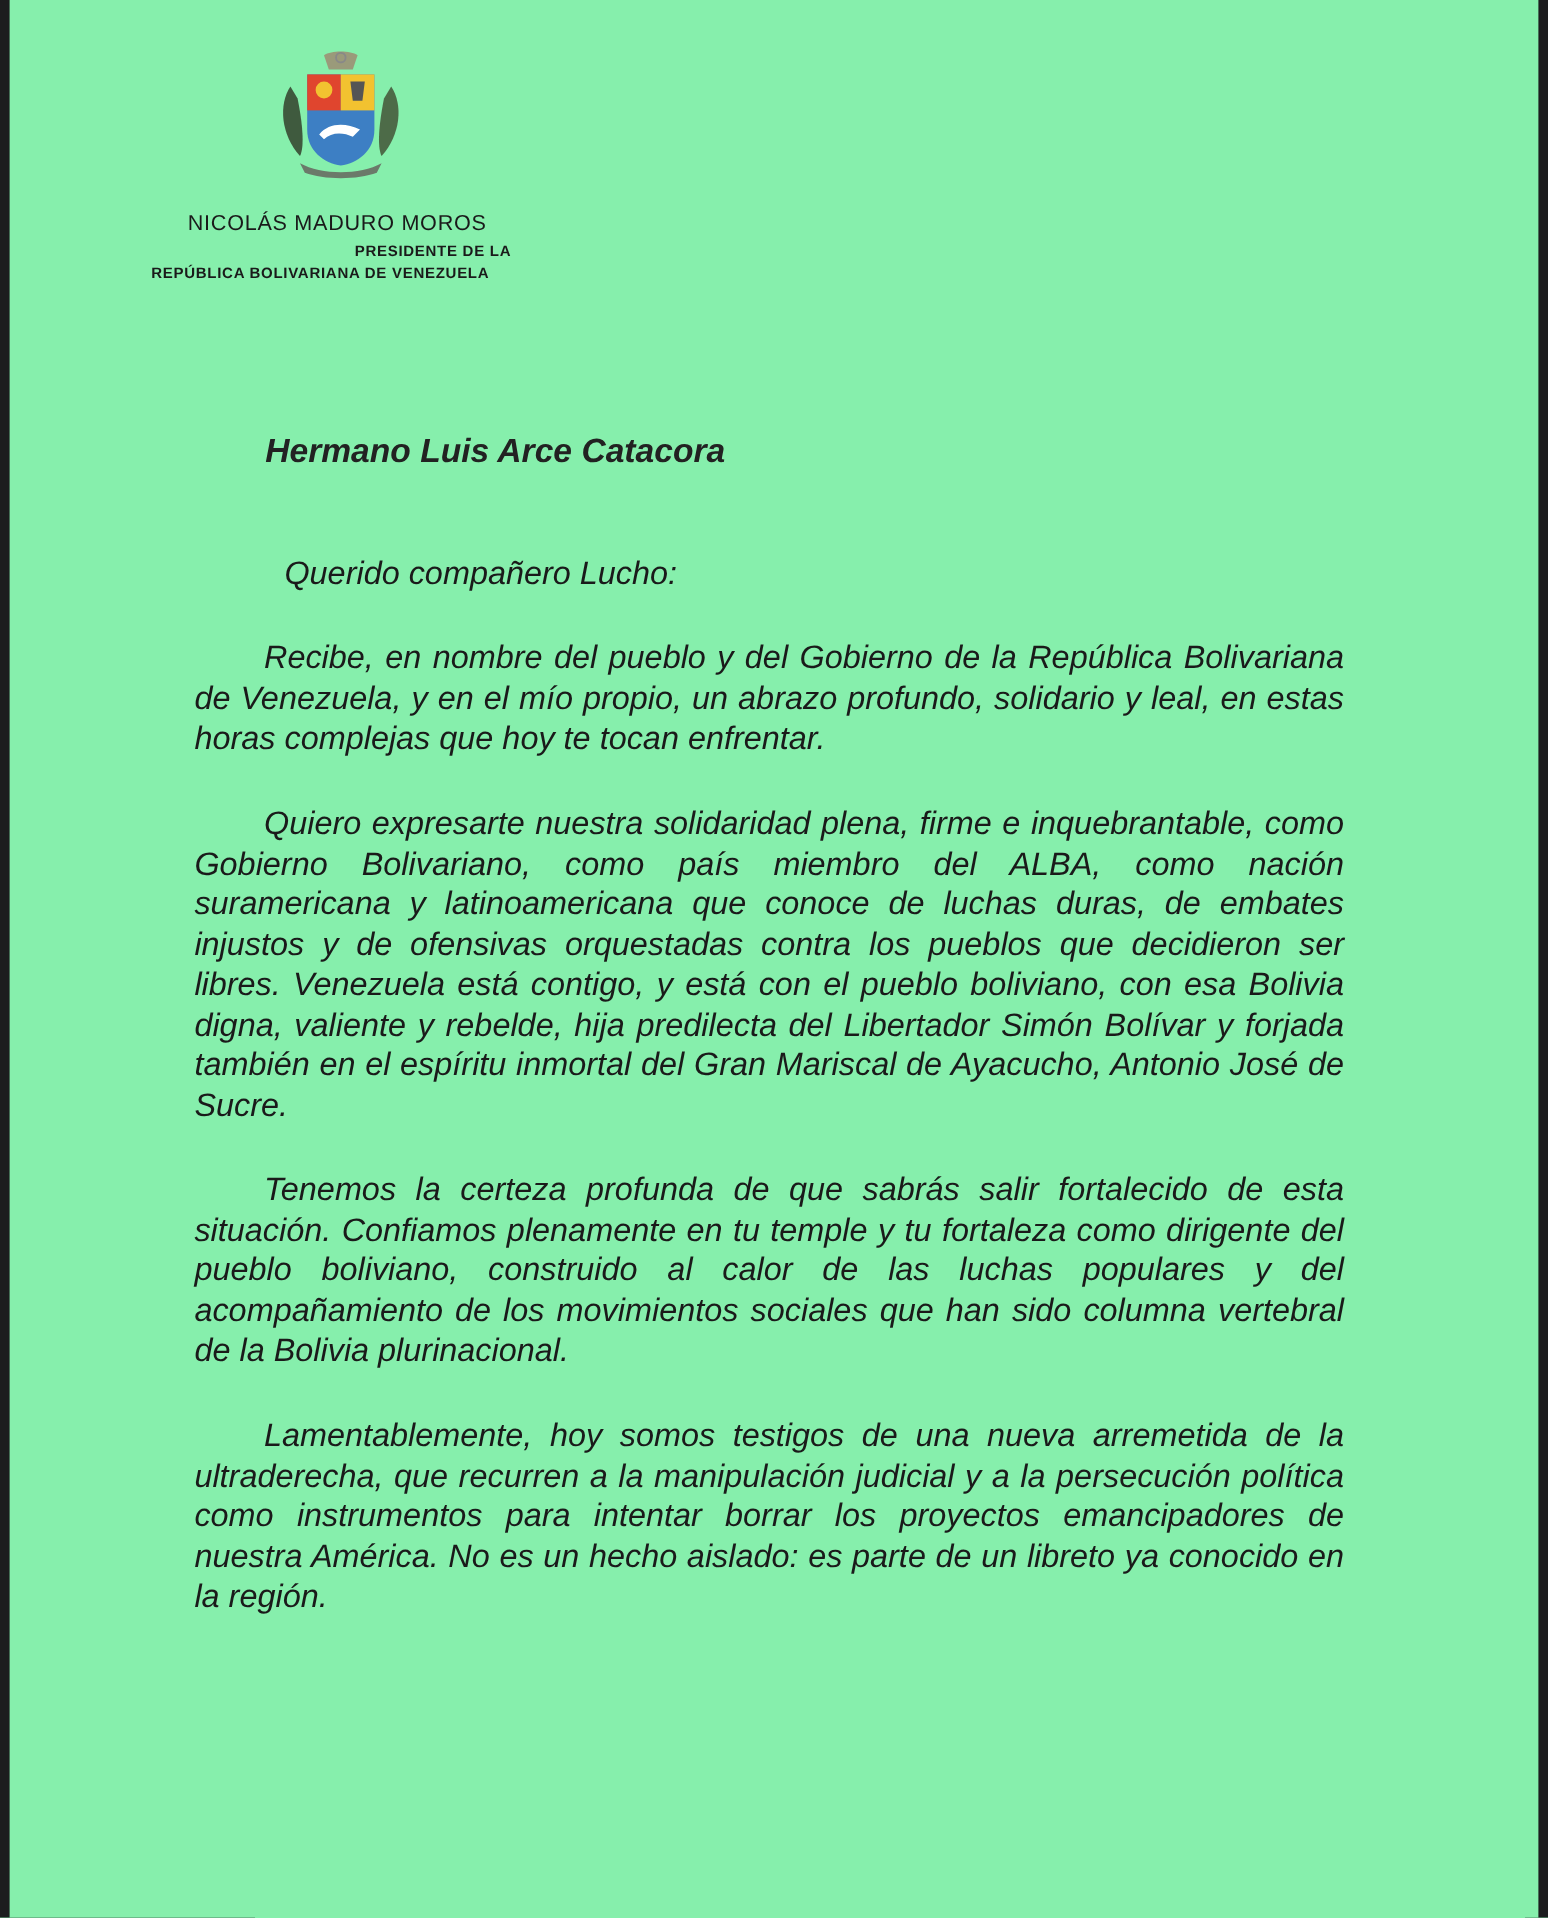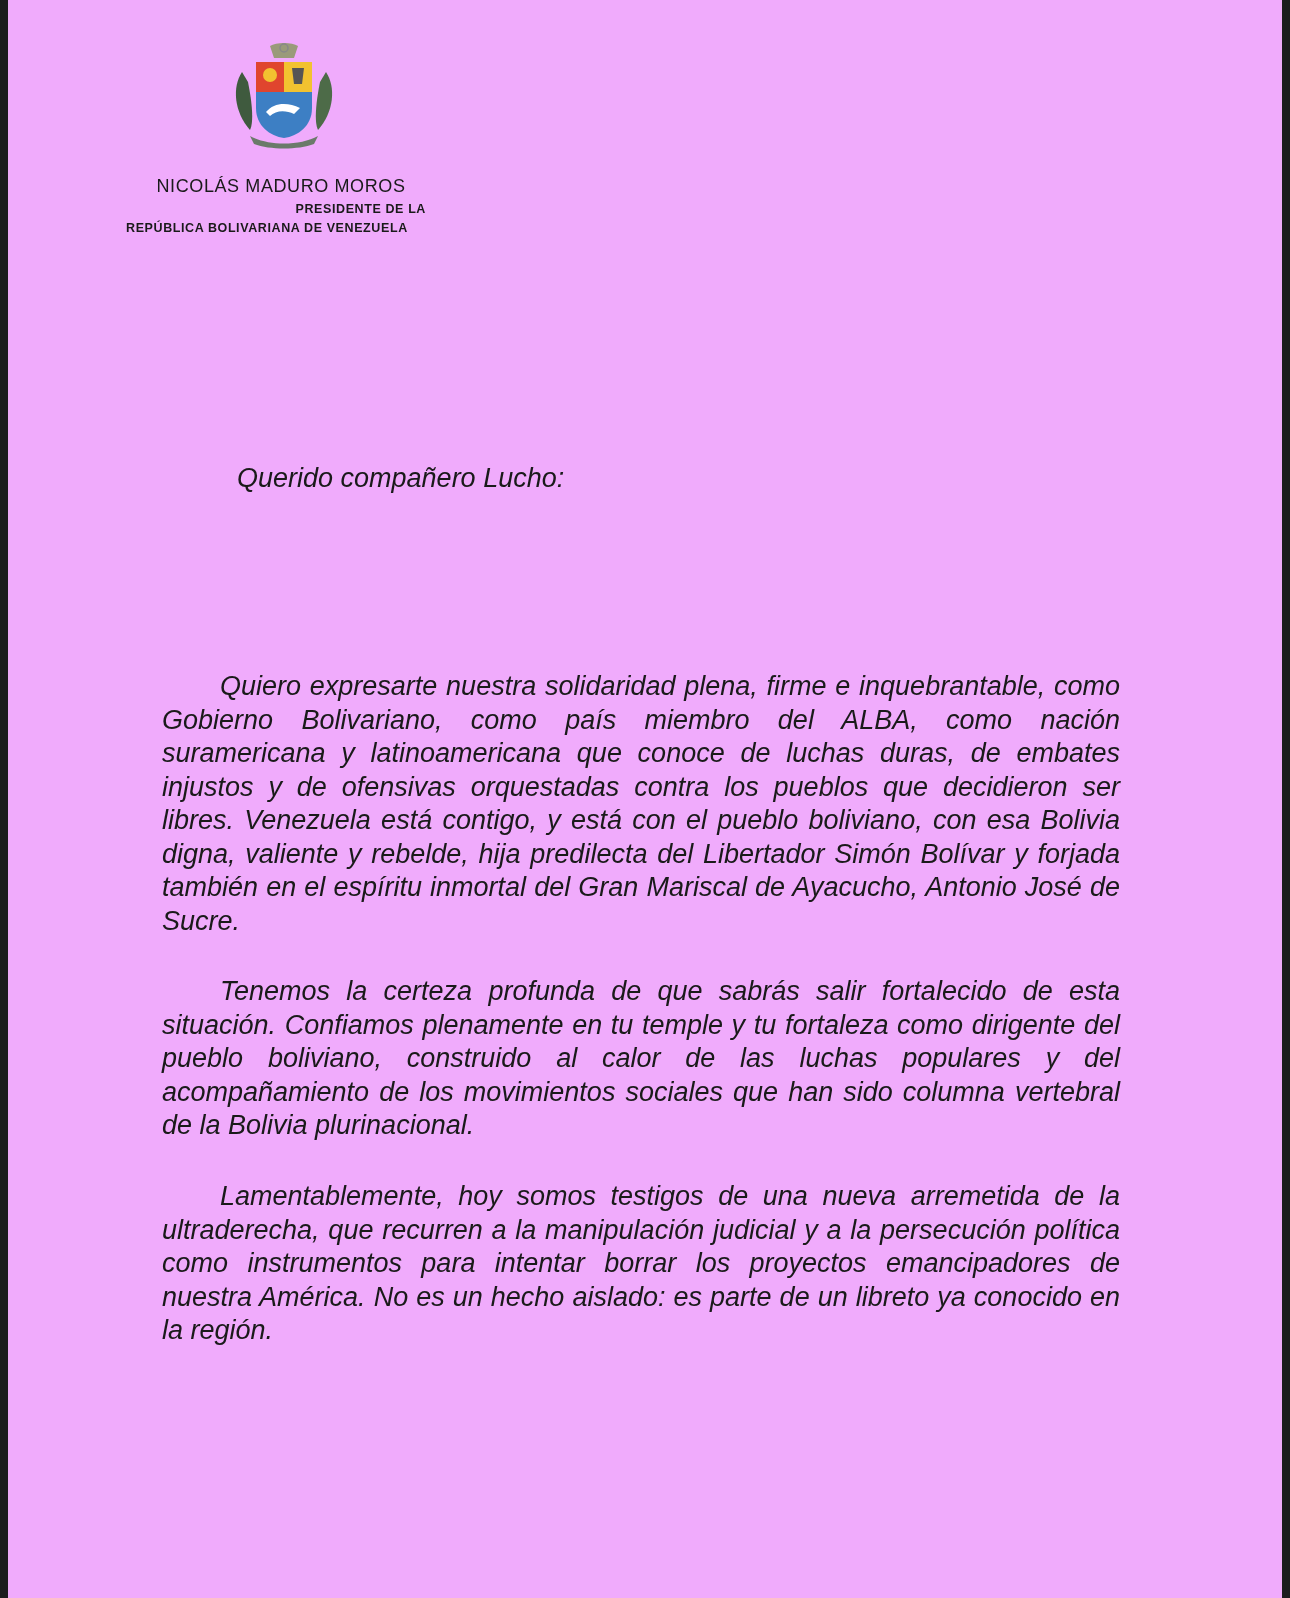--- a/index.html
+++ b/index.html
@@ -1,21 +1,21 @@
 <!DOCTYPE html>
 <html><head>
 <meta charset="utf-8">
 <style>
   html, body { margin:0; padding:0; }
   body {
     width:1290px; height:1598px; background:#1c1c1e; position:relative; overflow:hidden;
     font-family:"Liberation Sans", sans-serif;
   }
   .page {
-    position:absolute; left:8px; top:0; width:1274px; height:1598px; background:#f0abfc;
+    position:absolute; left:8px; top:0; width:1274px; height:1598px; background:#86efac;
   }
   .coat {
     position:absolute; left:220px; top:42px; width:112px; height:108px;
   }
   .header-name {
     position:absolute; left:128px; top:176px; width:290px; text-align:center;
     font-size:18px; letter-spacing:0.6px; color:#1a1a1a;
   }
   .header-sub1 {
     position:absolute; left:128px; top:202px; width:290px; text-align:right;
@@ -64,18 +64,20 @@
     <path d="M42,4 C48,0 64,0 70,4 L66,16 L46,16 Z" fill="#9a9a7a"></path>
     <circle cx="56" cy="6" r="4" fill="none" stroke="#888" stroke-width="1.5"></circle>
 
     <path d="M22,94 C40,104 72,104 90,94 L86,102 C70,108 42,108 26,102 Z" fill="#6b7a6a"></path>
   </svg>
 
   <div class="header-name">NICOLÁS MADURO MOROS</div>
   <div class="header-sub1">PRESIDENTE DE LA</div>
   <div class="header-sub2">REPÚBLICA BOLIVARIANA DE VENEZUELA</div>
 
+  <div class="recipient">Hermano Luis Arce Catacora</div>
   <div class="salutation">Querido compañero Lucho:</div>
 
+  <p class="body-text p1" style="margin:0">Recibe, en nombre del pueblo y del Gobierno de la República Bolivariana de Venezuela, y en el mío propio, un abrazo profundo, solidario y leal, en estas horas complejas que hoy te tocan enfrentar.</p>
   <p class="body-text p2" style="margin:0">Quiero expresarte nuestra solidaridad plena, firme e inquebrantable, como Gobierno Bolivariano, como país miembro del ALBA, como nación suramericana y latinoamericana que conoce de luchas duras, de embates injustos y de ofensivas orquestadas contra los pueblos que decidieron ser libres. Venezuela está contigo, y está con el pueblo boliviano, con esa Bolivia digna, valiente y rebelde, hija predilecta del Libertador Simón Bolívar y forjada también en el espíritu inmortal del Gran Mariscal de Ayacucho, Antonio José de Sucre.</p>
   <p class="body-text p3" style="margin:0">Tenemos la certeza profunda de que sabrás salir fortalecido de esta situación. Confiamos plenamente en tu temple y tu fortaleza como dirigente del pueblo boliviano, construido al calor de las luchas populares y del acompañamiento de los movimientos sociales que han sido columna vertebral de la Bolivia plurinacional.</p>
   <p class="body-text p4" style="margin:0">Lamentablemente, hoy somos testigos de una nueva arremetida de la ultraderecha, que recurren a la manipulación judicial y a la persecución política como instrumentos para intentar borrar los proyectos emancipadores de nuestra América. No es un hecho aislado: es parte de un libreto ya conocido en la región.</p>
 </div>
 
 </body></html>

